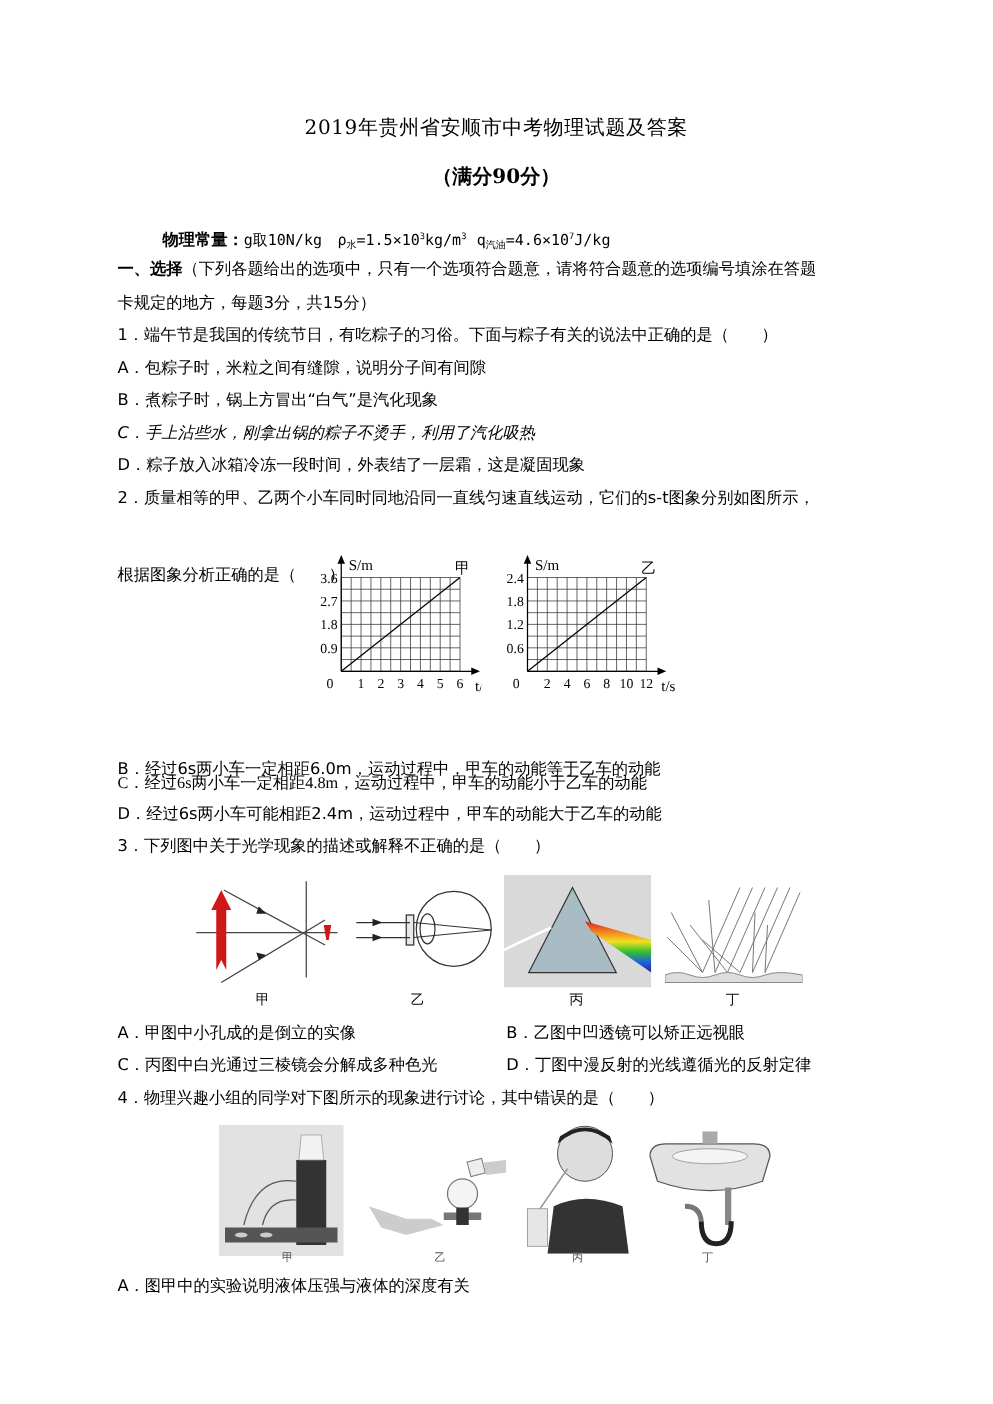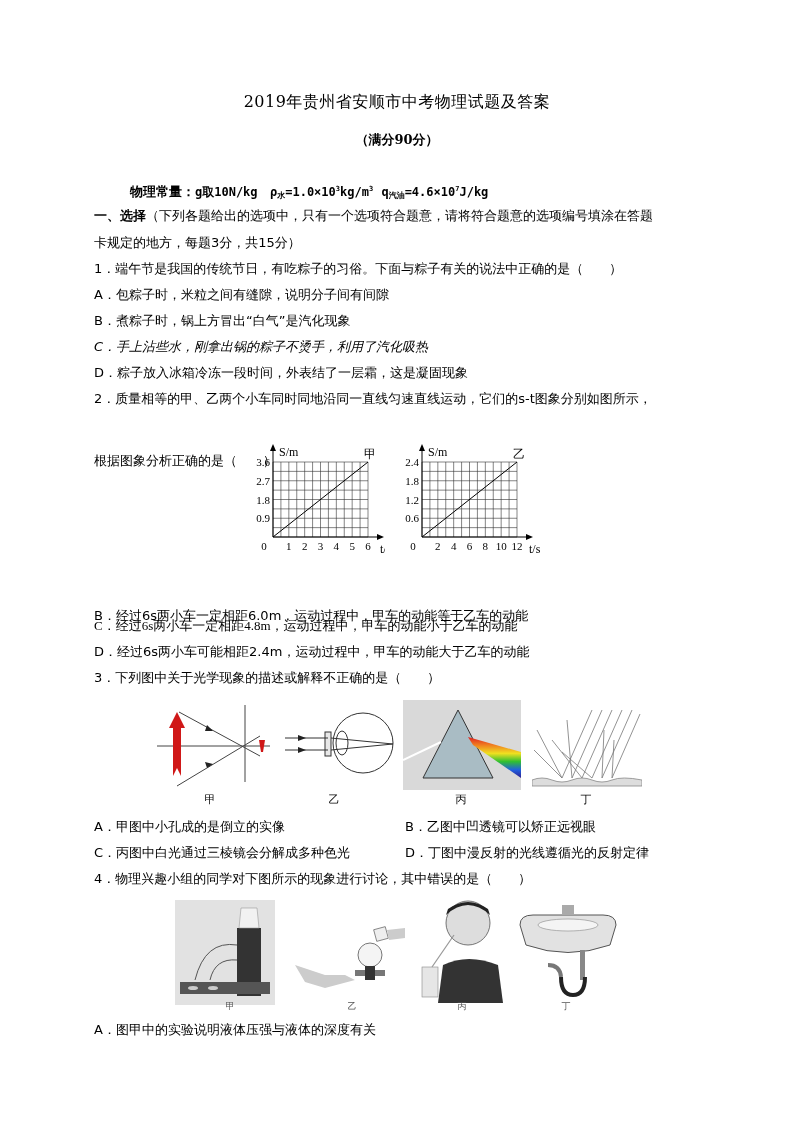--- a/index.html
+++ b/index.html
@@ -2,41 +2,41 @@
 <html><head>
 <meta charset="utf-8">
 <style>
   html, body { margin: 0; padding: 0; background: #ffffff; }
   body { width: 794px; height: 1123px; position: relative; overflow: hidden;
          font-family: "DejaVu Sans", sans-serif; color: #000; }
   .page { position: absolute; left: 0; top: 0; width: 794px; height: 1123px; }
   .title { position: absolute; top: 92px; left: 0; width: 794px; text-align: center;
            font-family: "DejaVu Serif", serif; font-size: 16px; letter-spacing: 0.5px; }
   .subtitle { position: absolute; top: 131px; left: 0; width: 794px; text-align: center;
-              font-family: "DejaVu Serif", serif; font-size: 13px; font-weight: bold; }
+              font-family: "DejaVu Serif", serif; font-size: 16px; font-weight: bold; }
   .line { position: absolute; left: 94px; font-size: 13px; white-space: nowrap; line-height: 16px; }
   .bold { font-weight: bold; }
-  .mono { font-family: "DejaVu Sans Mono", monospace; font-size: 12px; font-weight: bold; }
+  .mono { font-family: "DejaVu Sans Mono", monospace; font-size: 12px; }
   sub { font-size: 8px; vertical-align: -2px; }
   sup { font-size: 7px; vertical-align: 5px; }
   .chart { position: absolute; }
   .chart text { font-family: "Liberation Serif", serif; }
   .fig { position: absolute; }
   .cap { position: absolute; font-size: 11px; text-align: center; width: 40px; }
 </style>
 </head>
 <body>
 
 <div class="page">
 
   <div class="title">2019年贵州省安顺市中考物理试题及答案</div>
   <div class="subtitle">（满分90分）</div>
 
   <div class="line" style="top:181px; left:130px;">
-    <span class="bold">物理常量：</span><span class="mono">g取10N/kg</span>&nbsp;&nbsp;&nbsp;<span class="mono"><span>ρ</span><sub>水</sub><span>=1.0×10</span><sup>3</sup><span>kg/m</span><sup>3</sup></span>&nbsp;&nbsp;<span class="mono"><span>q</span><sub>汽油</sub><span>=4.6×10</span><sup>7</sup><span>J/kg</span></span>
+    <span class="bold">物理常量：</span><span class="mono">g取10N/kg</span>&nbsp;&nbsp;&nbsp;<span class="mono"><span>ρ</span><sub>水</sub><span>=1.5×10</span><sup>3</sup><span>kg/m</span><sup>3</sup></span>&nbsp;&nbsp;<span class="mono"><span>q</span><sub>汽油</sub><span>=4.6×10</span><sup>7</sup><span>J/kg</span></span>
   </div>
 
   <div class="line" style="top:208px;">
     <span class="bold">一、选择</span><span>（下列各题给出的选项中，只有一个选项符合题意，请将符合题意的选项编号填涂在答题</span>
   </div>
   <div class="line" style="top:235px;">卡规定的地方，每题3分，共15分）</div>
 
   <div class="line" style="top:261px;">1．端午节是我国的传统节日，有吃粽子的习俗。下面与粽子有关的说法中正确的是（　　）</div>
   <div class="line" style="top:287px;">A．包粽子时，米粒之间有缝隙，说明分子间有间隙</div>
   <div class="line" style="top:313px;text-align:right;">B．煮粽子时，锅上方冒出“白气”是汽化现象</div>

